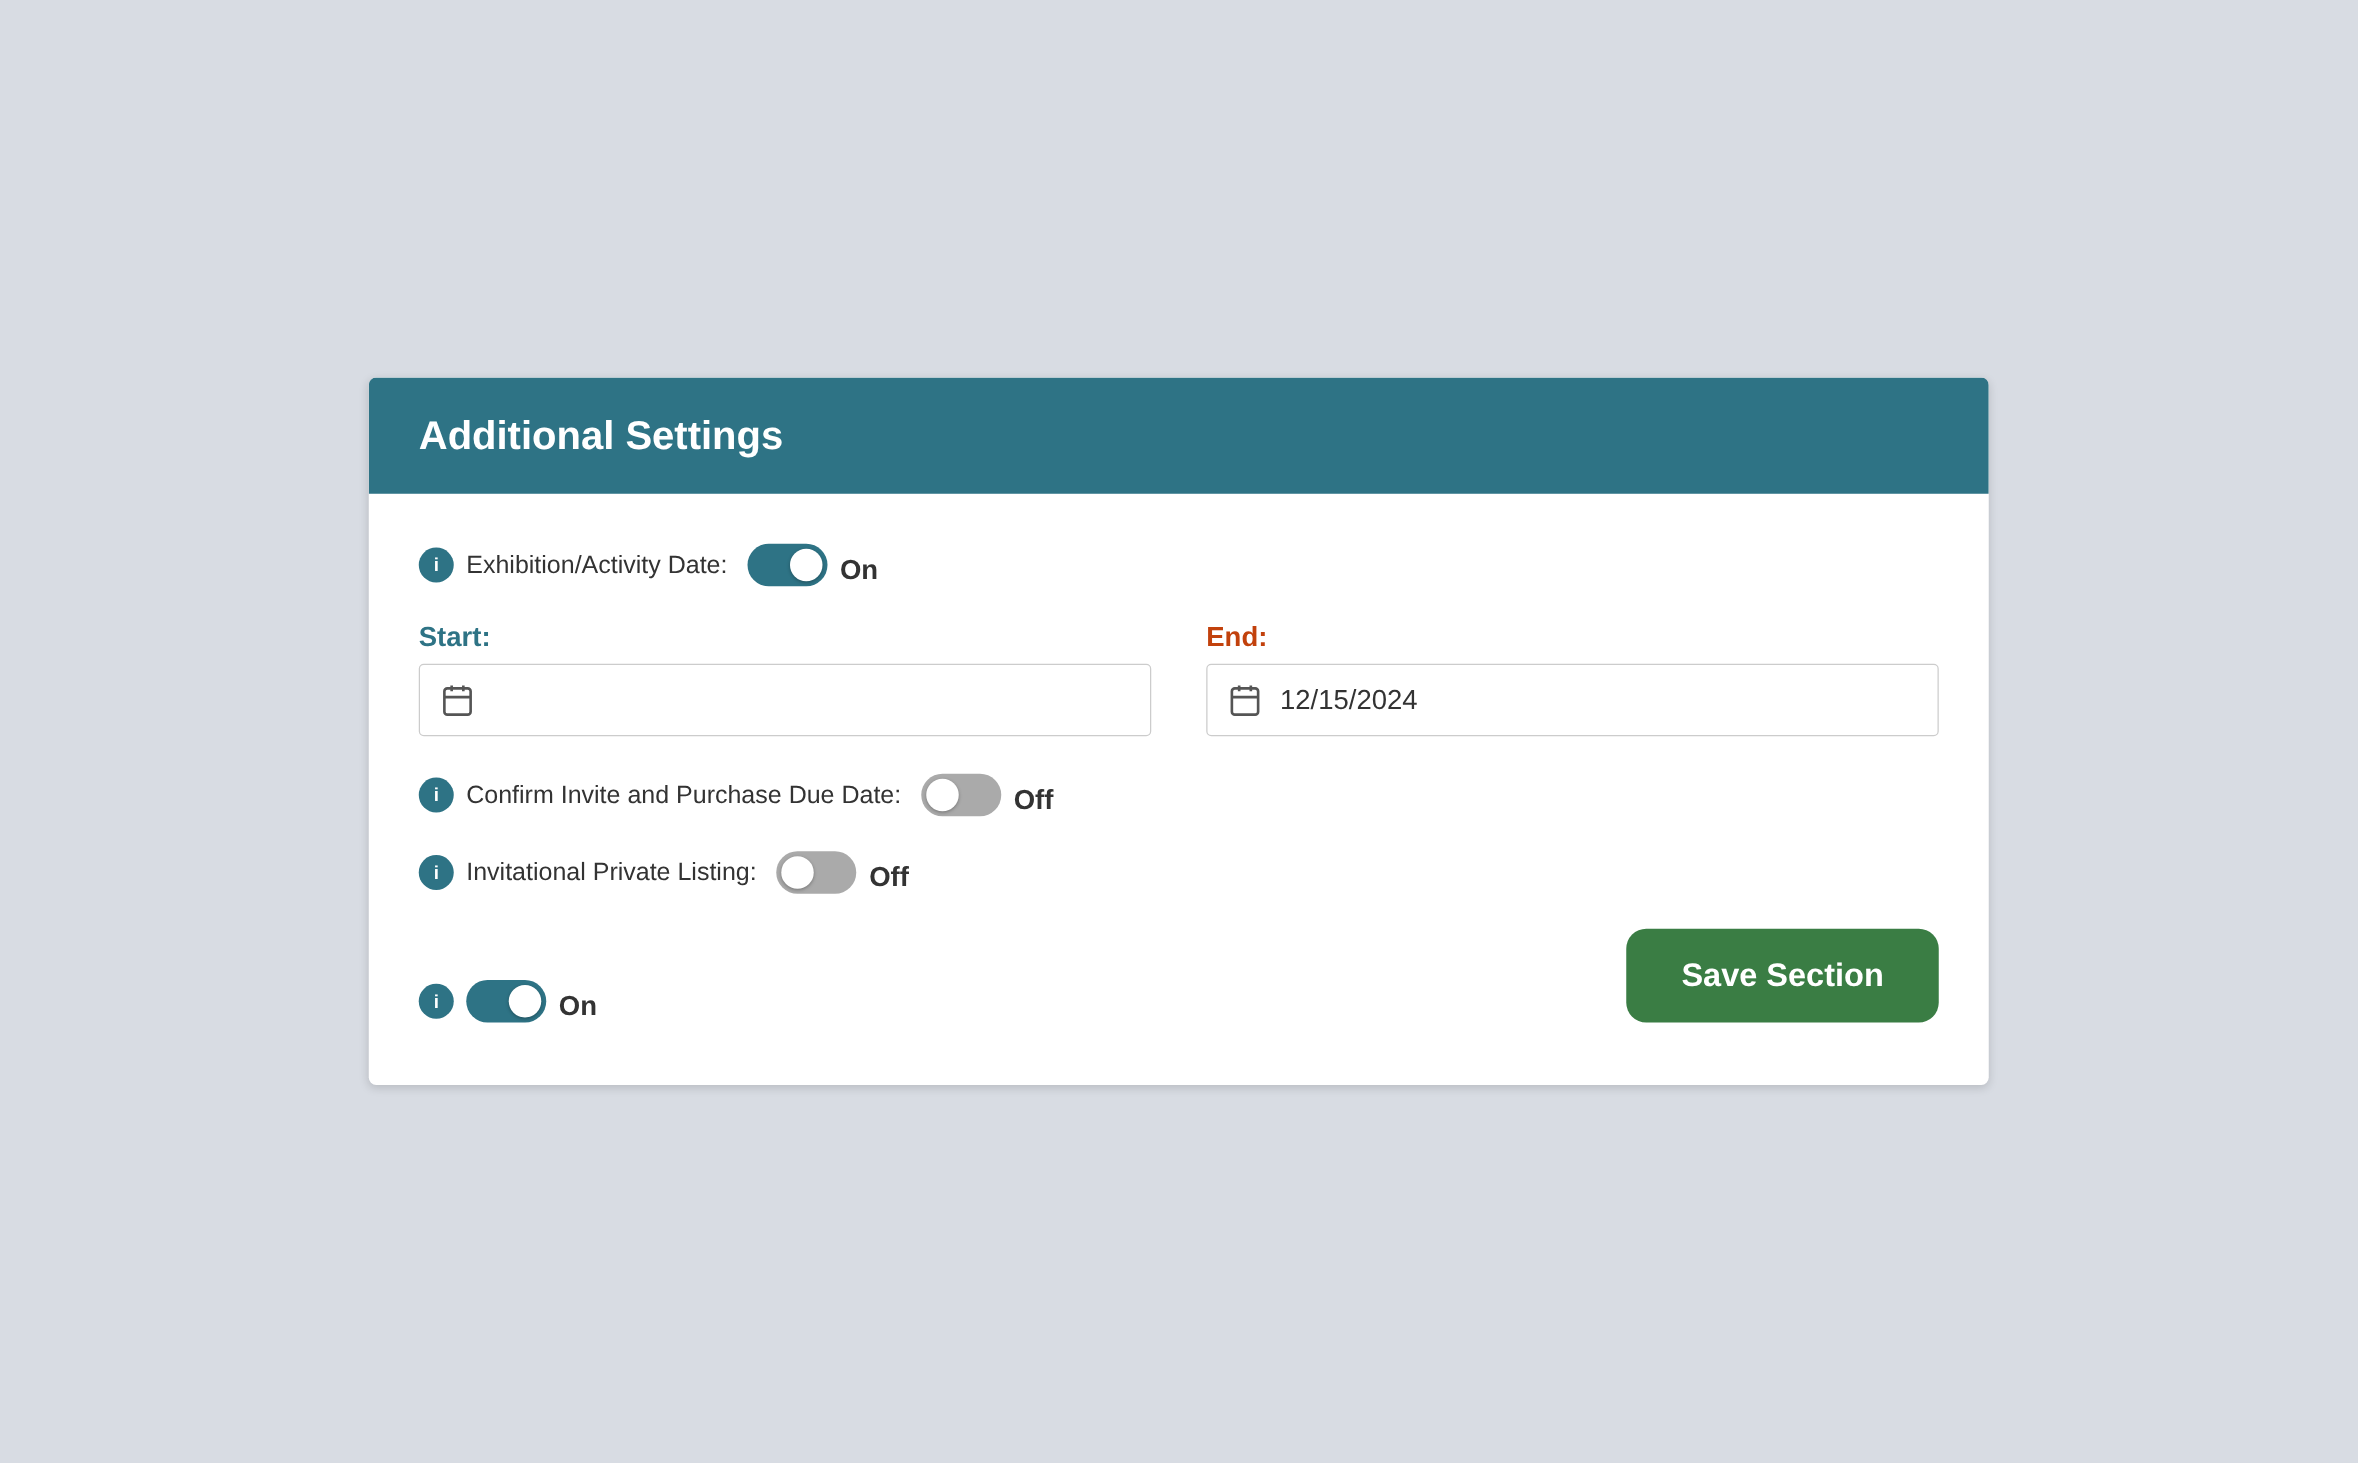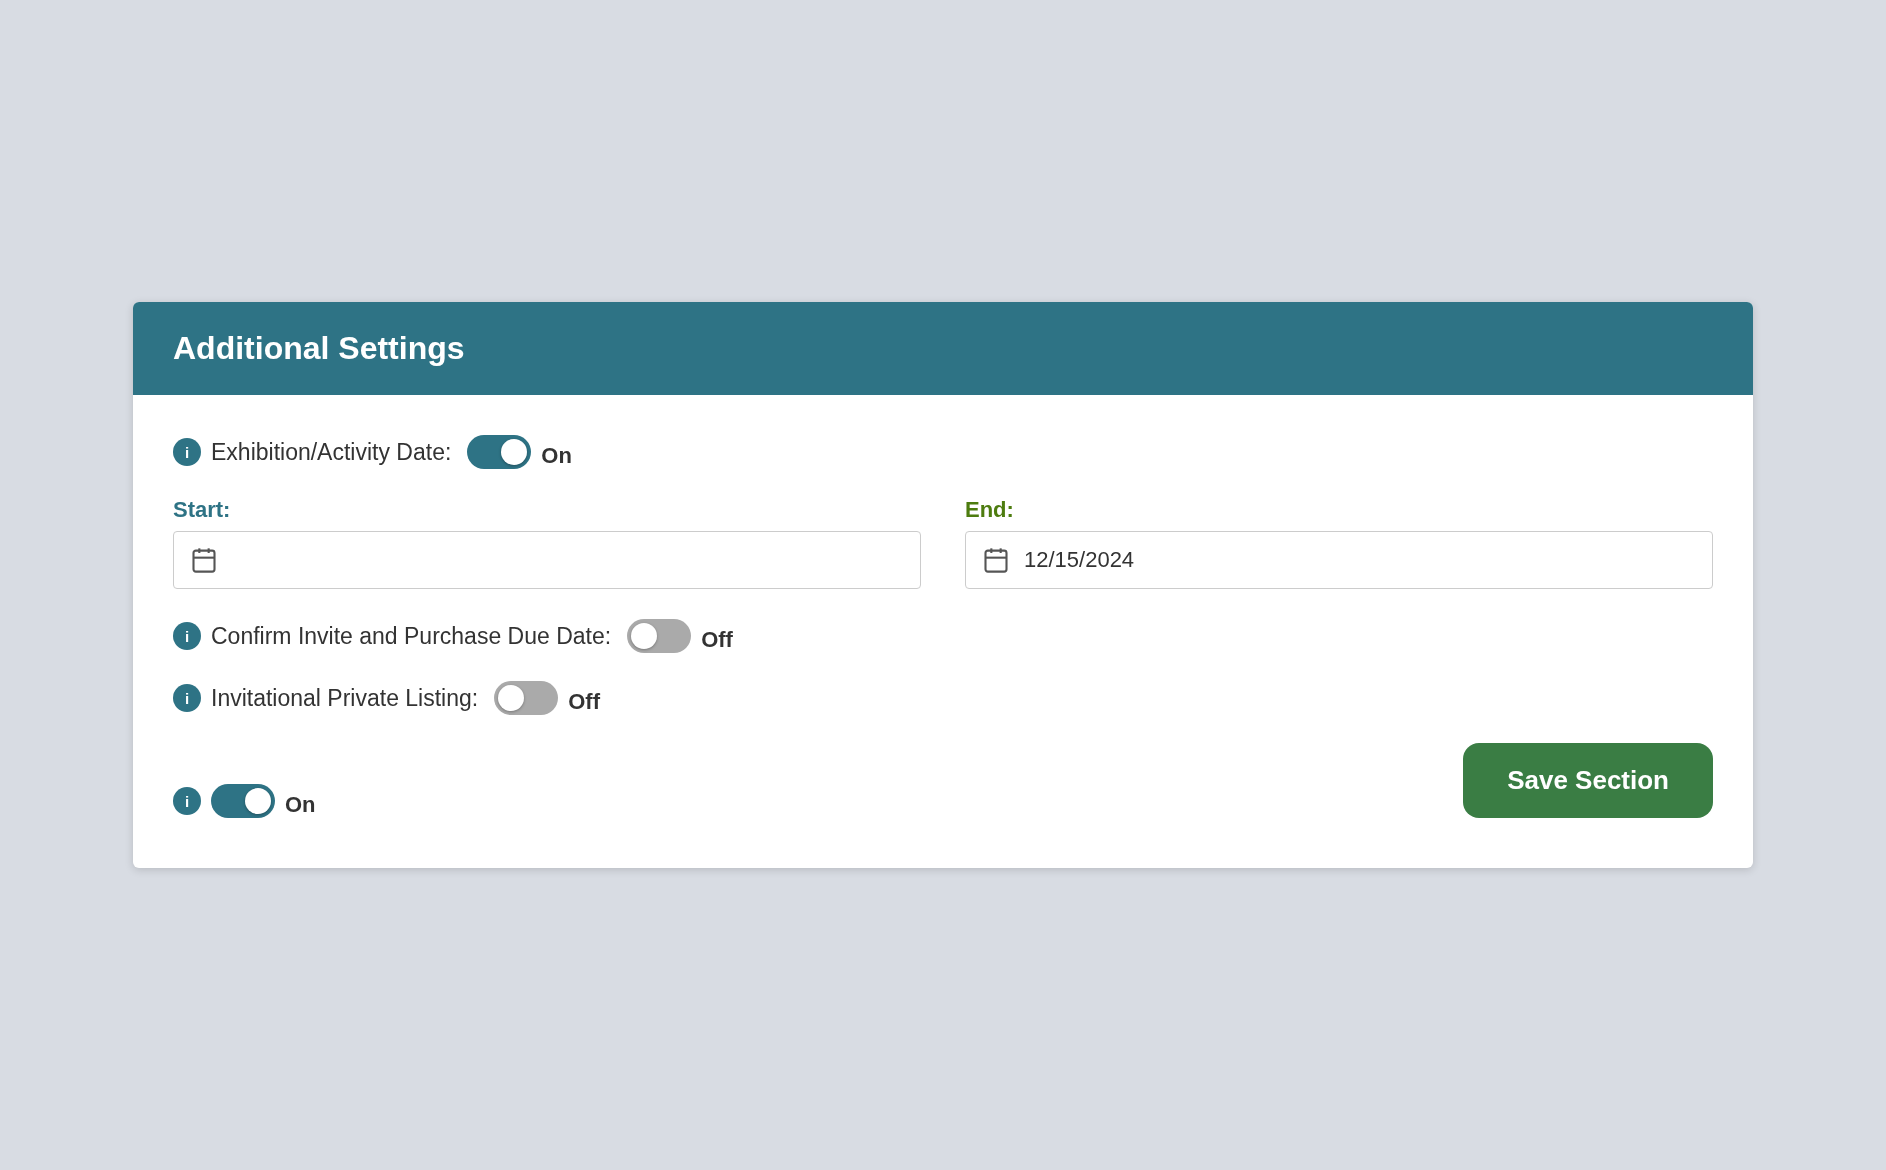--- a/index.html
+++ b/index.html
@@ -7,21 +7,21 @@
     body {
       background: #d8dce3;
       display: flex;
       align-items: center;
       justify-content: center;
       min-height: 100vh;
       font-family: Arial, Helvetica, sans-serif;
     }
 
     .card {
-      width: 1620px;
+      width: 1296px;
       background: #fff;
       border-radius: 6px;
       overflow: hidden;
       box-shadow: 0 2px 8px rgba(0,0,0,0.15);
     }
 
     .card-header {
       background: #2e7385;
       padding: 28px 40px;
     }
@@ -55,21 +55,21 @@
       background: #2e7385;
       color: #fff;
       font-size: 15px;
       font-weight: 700;
       margin-right: 10px;
       flex-shrink: 0;
     }
 
     .setting-label {
       color: #333;
-      font-size: 23px;
+      font-size: 20px;
       margin-right: 16px;
     }
 
     
     .toggle-wrapper {
       display: flex;
       align-items: flex-end;
       gap: 10px;
     }
 
@@ -143,21 +143,21 @@
     }
 
     .date-group label {
       display: block;
       font-size: 22px;
       font-weight: 600;
       margin-bottom: 8px;
     }
 
     .date-group.start label { color: #2e7385; }
-    .date-group.end label { color: #4d7c0f; }
+    .date-group.end label { color: #c2410c; }
 
     .date-input-wrapper {
       display: flex;
       align-items: center;
       border: 1.5px solid #ccc;
       border-radius: 4px;
       padding: 14px 16px;
       background: #fff;
     }
 

